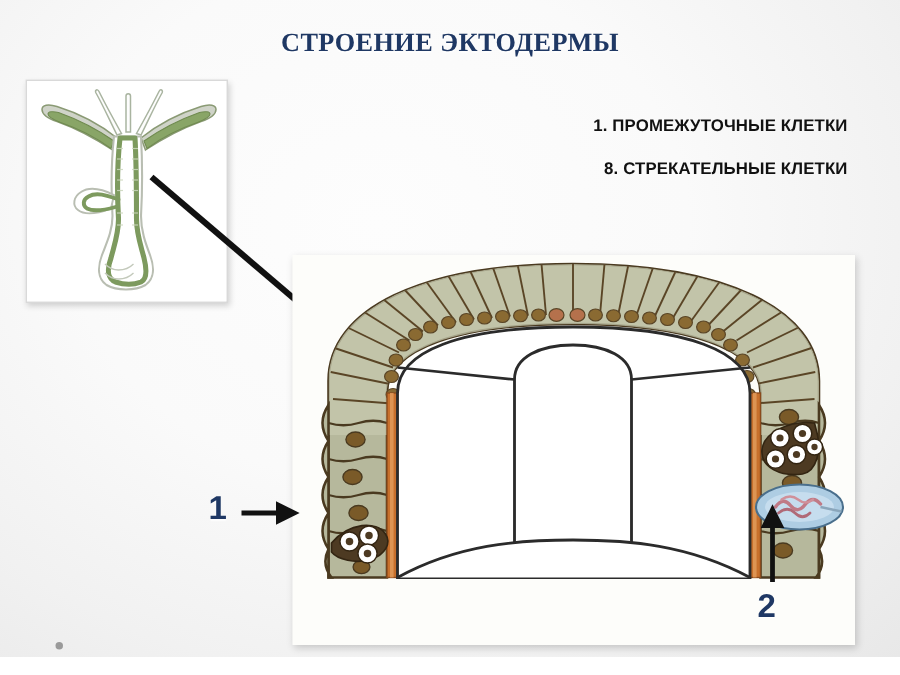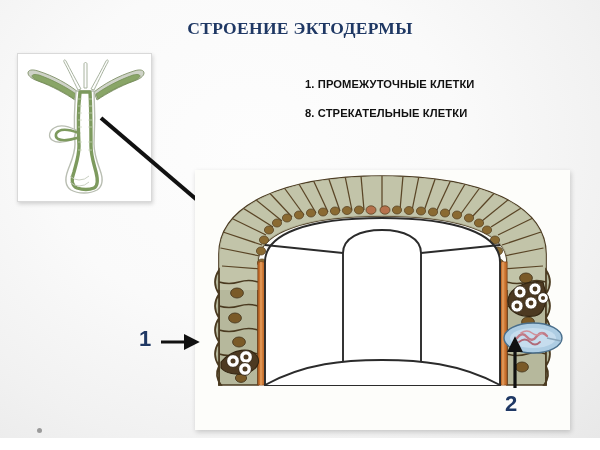--- a/index.html
+++ b/index.html
@@ -43,21 +43,21 @@
     top: 78px;
     width: 260px;
   }
   .legend-item {
     font-family: "Liberation Sans", sans-serif;
     font-weight: bold;
     font-size: 11.2px;
     color: #111111;
     letter-spacing: 0.1px;
     white-space: nowrap;
-    text-align: left;
+    text-align: right;
     line-height: 1.1;
   }
   .legend-item.first { margin-bottom: 17px; }
 
   
   #hydra-panel {
     position: absolute;
     left: 17px;
     top: 53px;
     width: 133px;

